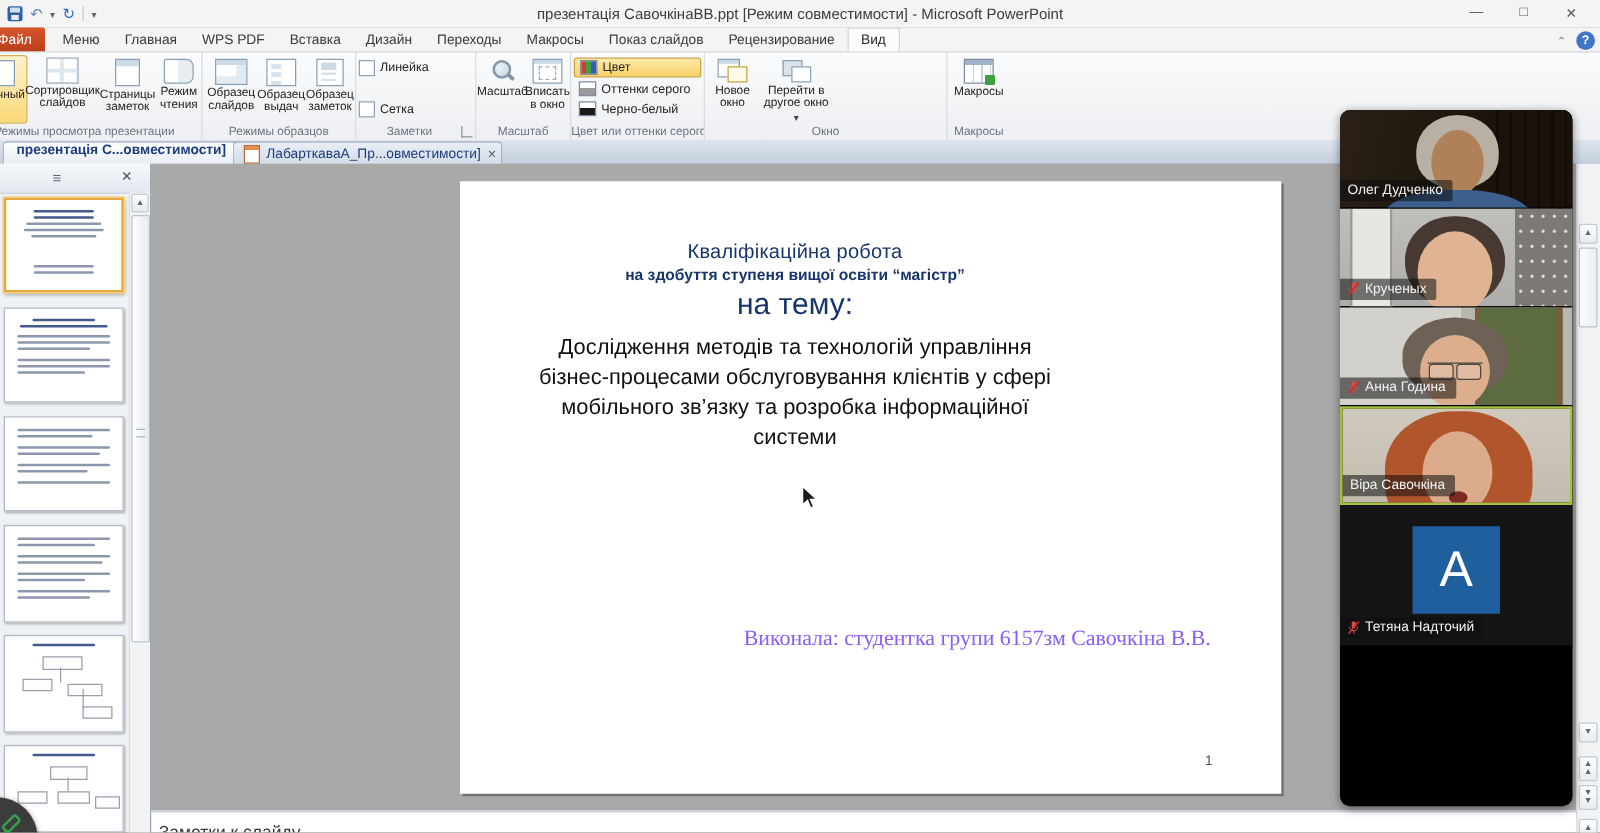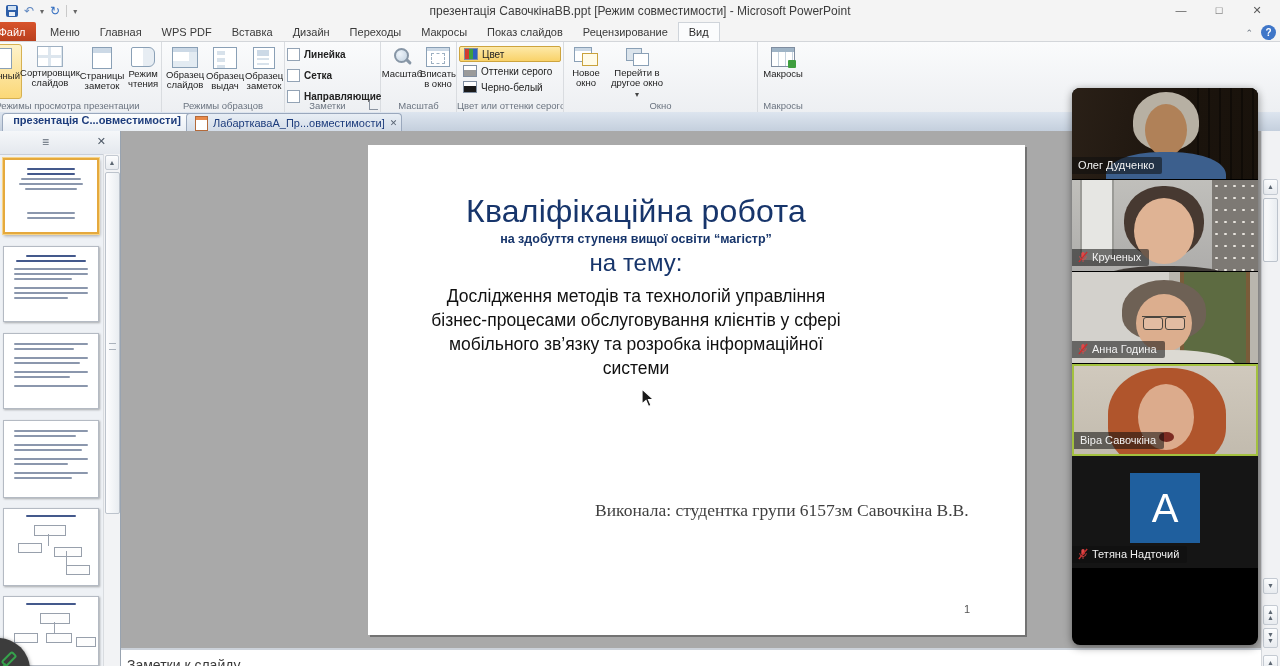--- a/index.html
+++ b/index.html
@@ -113,45 +113,45 @@
     border-radius:2px;font-size:7px;color:#5d6772;display:flex;align-items:center;justify-content:center;box-sizing:border-box;}
   .lp-thumbtrack{position:absolute;left:1px;top:18px;width:13px;height:340px;background:linear-gradient(90deg,#fdfdfe,#e9edf1);
     border:1px solid #bcc3cc;border-radius:2px;}
   .grip{position:absolute;left:3px;top:50%;width:7px;height:5px;border-top:1px solid #aab2bc;border-bottom:1px solid #aab2bc;}
 
   
   .canvas{position:absolute;top:131px;left:121px;right:18px;height:517px;background:#a9a9a9;}
   .slide{position:absolute;left:247px;top:14px;width:657px;height:490px;background:#fff;
     box-shadow:2px 2px 0 #737373;}
   .slide-text{position:absolute;left:10px;top:48px;width:516px;text-align:center;color:#17356b;}
-  .s-title{font-size:32px;font-weight:500;letter-spacing:.2px;}
+  .s-title{font-size:16px;font-weight:500;letter-spacing:.2px;}
   .s-degree{font-size:12.5px;font-weight:bold;margin-top:2px;}
   .s-theme{font-size:24px;margin-top:3px;}
   .s-topic{font-size:17.5px;line-height:24px;color:#111;margin:7px auto 0;width:428px;font-weight:500;}
   .s-authors{position:absolute;left:227px;top:352px;font-family:"Liberation Serif",serif;font-size:17.5px;
-    line-height:26px;color:#404040;white-space:nowrap;}
+    line-height:26px;color:#8b5cf6;white-space:nowrap;}
   .s-pagenum{position:absolute;left:596px;top:458px;font-size:11px;color:#555;}
   .cursor-svg{position:absolute;left:519px;top:257px;}
 
   
   .notesbar{position:absolute;left:121px;right:18px;bottom:0;height:16px;background:#fff;border-top:2px solid #ccd2da;overflow:hidden;text-align:center;}
   .notesbar span{position:absolute;left:6px;top:7px;font-size:14px;color:#3a3a3a;}
 
   
   .rscroll{position:absolute;top:131px;right:0;width:18px;bottom:0;background:#f1f2f4;border-left:1px solid #d5d8dc;}
   .rs-btn{position:absolute;left:1px;width:15px;height:16px;background:linear-gradient(#fcfdfe,#e8ebef);
     border:1px solid #c4cad2;border-radius:2px;font-size:7px;color:#5d6772;display:flex;flex-direction:column;
     align-items:center;justify-content:center;line-height:6px;box-sizing:border-box;}
   .rs-thumb{position:absolute;left:1px;top:67px;width:15px;height:64px;background:linear-gradient(90deg,#fdfdfe,#e9edf1);
     border:1px solid #bcc3cc;border-radius:2px;box-sizing:border-box;}
 
   
   .videopanel{position:absolute;left:1072px;top:88px;width:186px;height:557px;background:#000;border-radius:8px;
     overflow:hidden;z-index:40;box-shadow:0 2px 8px rgba(0,0,0,.45);}
-  .tile{position:relative;width:100%;height:92px;overflow:hidden;border-bottom:1px solid #000;box-sizing:border-box;}
+  .tile{position:relative;width:100%;height:79px;overflow:hidden;border-bottom:1px solid #000;box-sizing:border-box;}
   .tile.speaking{border:2px solid #a3c13f;}
   .nametag{position:absolute;left:0;bottom:5px;display:flex;align-items:center;gap:4px;background:rgba(15,15,15,.55);
     color:#f2f2f2;font-size:11px;padding:2px 8px 3px 6px;border-radius:0 2px 2px 0;z-index:5;}
   .head{position:absolute;border-radius:50%;}
   .torso{position:absolute;border-radius:45% 45% 0 0;}
   
   .t1{background:linear-gradient(100deg,#2a2017 0%,#1d150e 55%,#15100a 100%);}
   .t1 .slats{position:absolute;right:0;top:0;width:70px;height:100%;
     background:repeating-linear-gradient(90deg,#1a130c 0 9px,#0e0a06 9px 11px);opacity:.8;}
   .t1 .hair{position:absolute;left:61px;top:4px;width:66px;height:58px;border-radius:50% 50% 42% 42%;background:#b7b0a3;}
@@ -272,21 +272,21 @@
         </div>
         <div class="rbtn" style="width:40px">
           <span class="ic ic-notesm"></span>
           <span>Образец заметок</span>
         </div>
       </div>
       <div class="glabel">Режимы образцов</div>
     </div>
 
     <div class="rgroup" style="width:96px">
-      <div class="stack" style="gap:8px;padding-top:4px;font-weight:bold;">
+      <div class="stack" style="gap:20px;padding-top:4px;">
         <label class="srow" style="padding:0">
           <span class="cb"></span>
           <span>Линейка</span>
         </label>
         <label class="srow" style="padding:0">
           <span class="cb"></span>
           <span>Сетка</span>
         </label>
         <label class="srow" style="padding:0">
           <span class="cb"></span>

